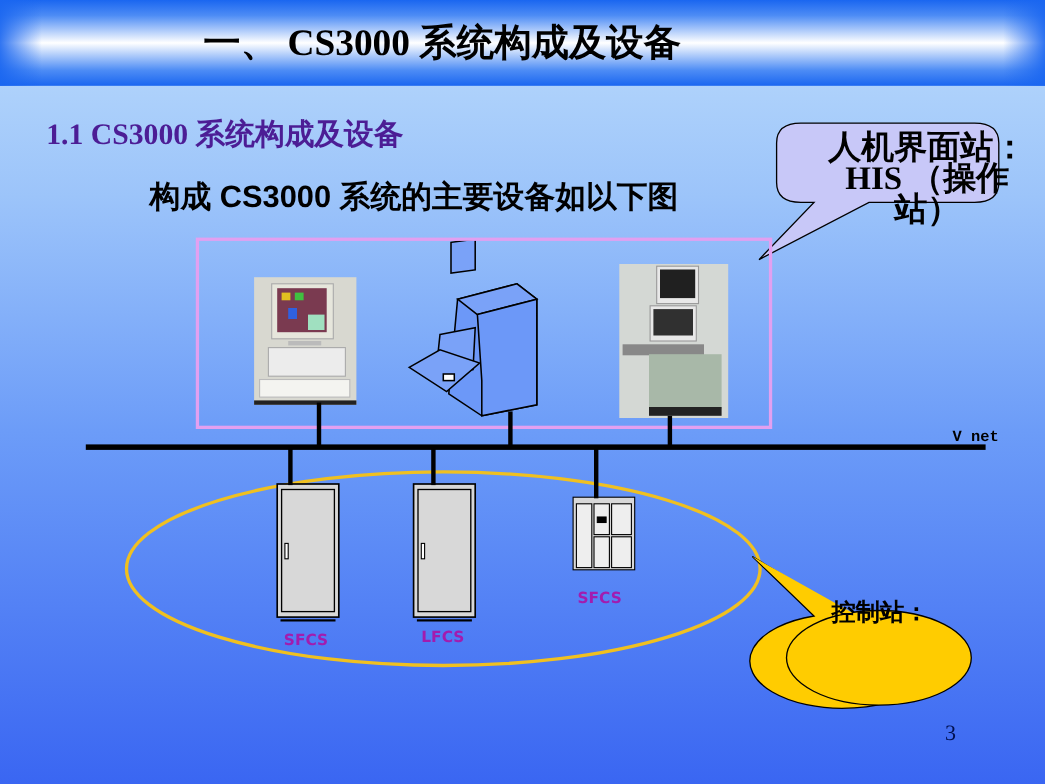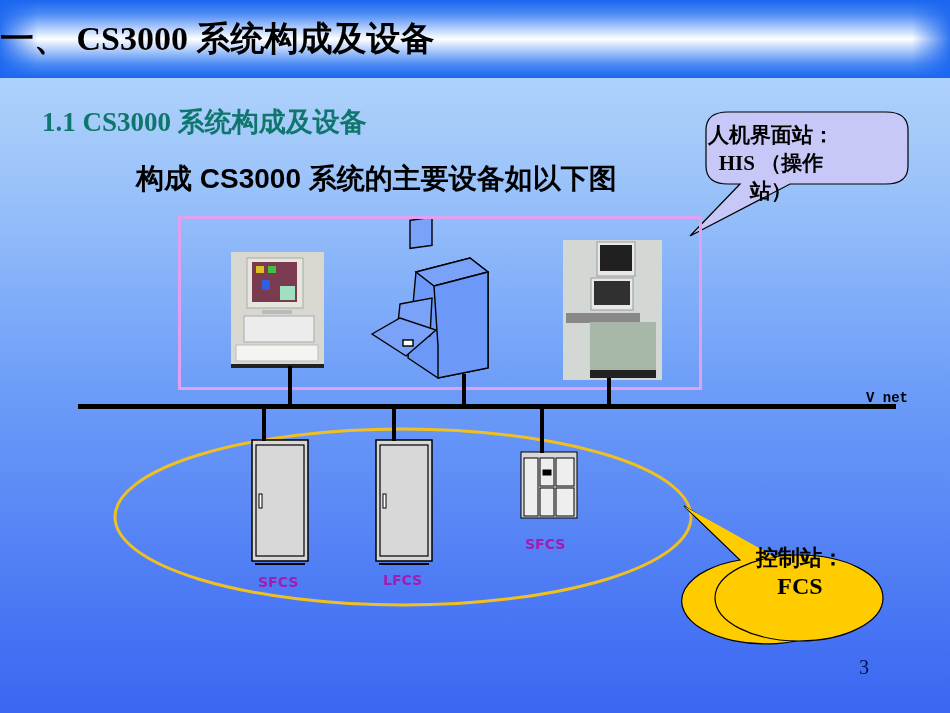--- a/index.html
+++ b/index.html
@@ -3,24 +3,24 @@
 <meta charset="utf-8">
 <style>
   html,body{margin:0;padding:0;}
   body{width:950px;height:713px;position:relative;overflow:hidden;
     background:linear-gradient(to bottom,#bcdcfc 0%,#9cc4fa 25%,#6c9cf8 55%,#3a66f2 100%);
     font-family:"DejaVu Sans","Liberation Sans",sans-serif;}
   .title-bar{position:absolute;left:0;top:0;width:950px;height:78px;
     background:linear-gradient(to bottom,#1a66f0 0%,#4d8cf5 18%,#ffffff 50%,#4d8cf5 82%,#1a66f0 100%);}
   .title-bar::before{content:"";position:absolute;inset:0;
     background:linear-gradient(to right,rgba(26,102,240,0.9) 0%,rgba(26,102,240,0) 4%,rgba(26,102,240,0) 96%,rgba(26,102,240,0.9) 100%);}
-  .title-text{position:absolute;left:0;width:804px;top:16px;
+  .title-text{position:absolute;left:0;width:804px;top:16px;text-align:center;
     font-family:"Liberation Serif","DejaVu Serif",serif;font-weight:bold;font-size:34px;color:#000;}
   .heading{position:absolute;left:42px;top:104px;font-family:"Liberation Serif","DejaVu Serif",serif;
-    font-weight:bold;font-size:27px;color:#0f766e;white-space:nowrap;}
+    font-weight:bold;font-size:27px;color:#4c1d95;white-space:nowrap;}
   .subheading{position:absolute;left:136px;top:160px;font-family:Liberation Sans, sans-serif;
     font-weight:bold;font-size:28px;color:#000;white-space:nowrap;}
   .his-box{position:absolute;left:178px;top:216px;width:524px;height:174px;border:3px solid #e2a0f0;box-sizing:border-box;}
   .vnet-line{position:absolute;left:78px;top:404px;width:818px;height:5px;background:#000;}
   .vnet-label{position:absolute;left:866px;top:390px;font-weight:bold;font-size:14px;color:#000;font-family:Liberation Mono, monospace;}
   .drop{position:absolute;width:4px;background:#000;}
   .eq-label{position:absolute;font-weight:bold;font-size:14px;color:#a21caf;}
   .pagenum{position:absolute;left:859px;top:656px;font-family:"Liberation Serif",serif;font-size:20px;color:#001050;}
   .callout-text{position:absolute;text-align:center;font-weight:bold;color:#000;line-height:28px;}
   svg{position:absolute;left:0;top:0;}
@@ -118,24 +118,23 @@
 <div class="drop" style="left:462px;top:374px;height:32px;"></div>
 <div class="drop" style="left:607px;top:378px;height:28px;"></div>
 <div class="drop" style="left:262px;top:408px;height:33px;"></div>
 <div class="drop" style="left:392px;top:408px;height:33px;"></div>
 <div class="drop" style="left:540px;top:408px;height:45px;"></div>
 
 <div class="eq-label" style="left:258px;top:574px;">SFCS</div>
 <div class="eq-label" style="left:383px;top:572px;">LFCS</div>
 <div class="eq-label" style="left:525px;top:536px;">SFCS</div>
 
-<div class="callout-text" style="left:676px;top:121px;width:190px;font-size:21px;">
+<div class="callout-text" style="left:748px;top:121px;width:190px;font-size:30px;">
   <div>人机界面站：</div>
   <div style="font-family:'Liberation Serif',serif;">HIS （操作</div>
   <div>站）</div>
 </div>
 
 <div class="callout-text" style="left:720px;top:544px;width:160px;font-size:22px;">
   <div>控制站：</div>
-  <div style="font-family:'Liberation Serif',serif;font-size:24px;">FCS</div>
 </div>
 
 <div class="pagenum">3</div>
 
 </body></html>

